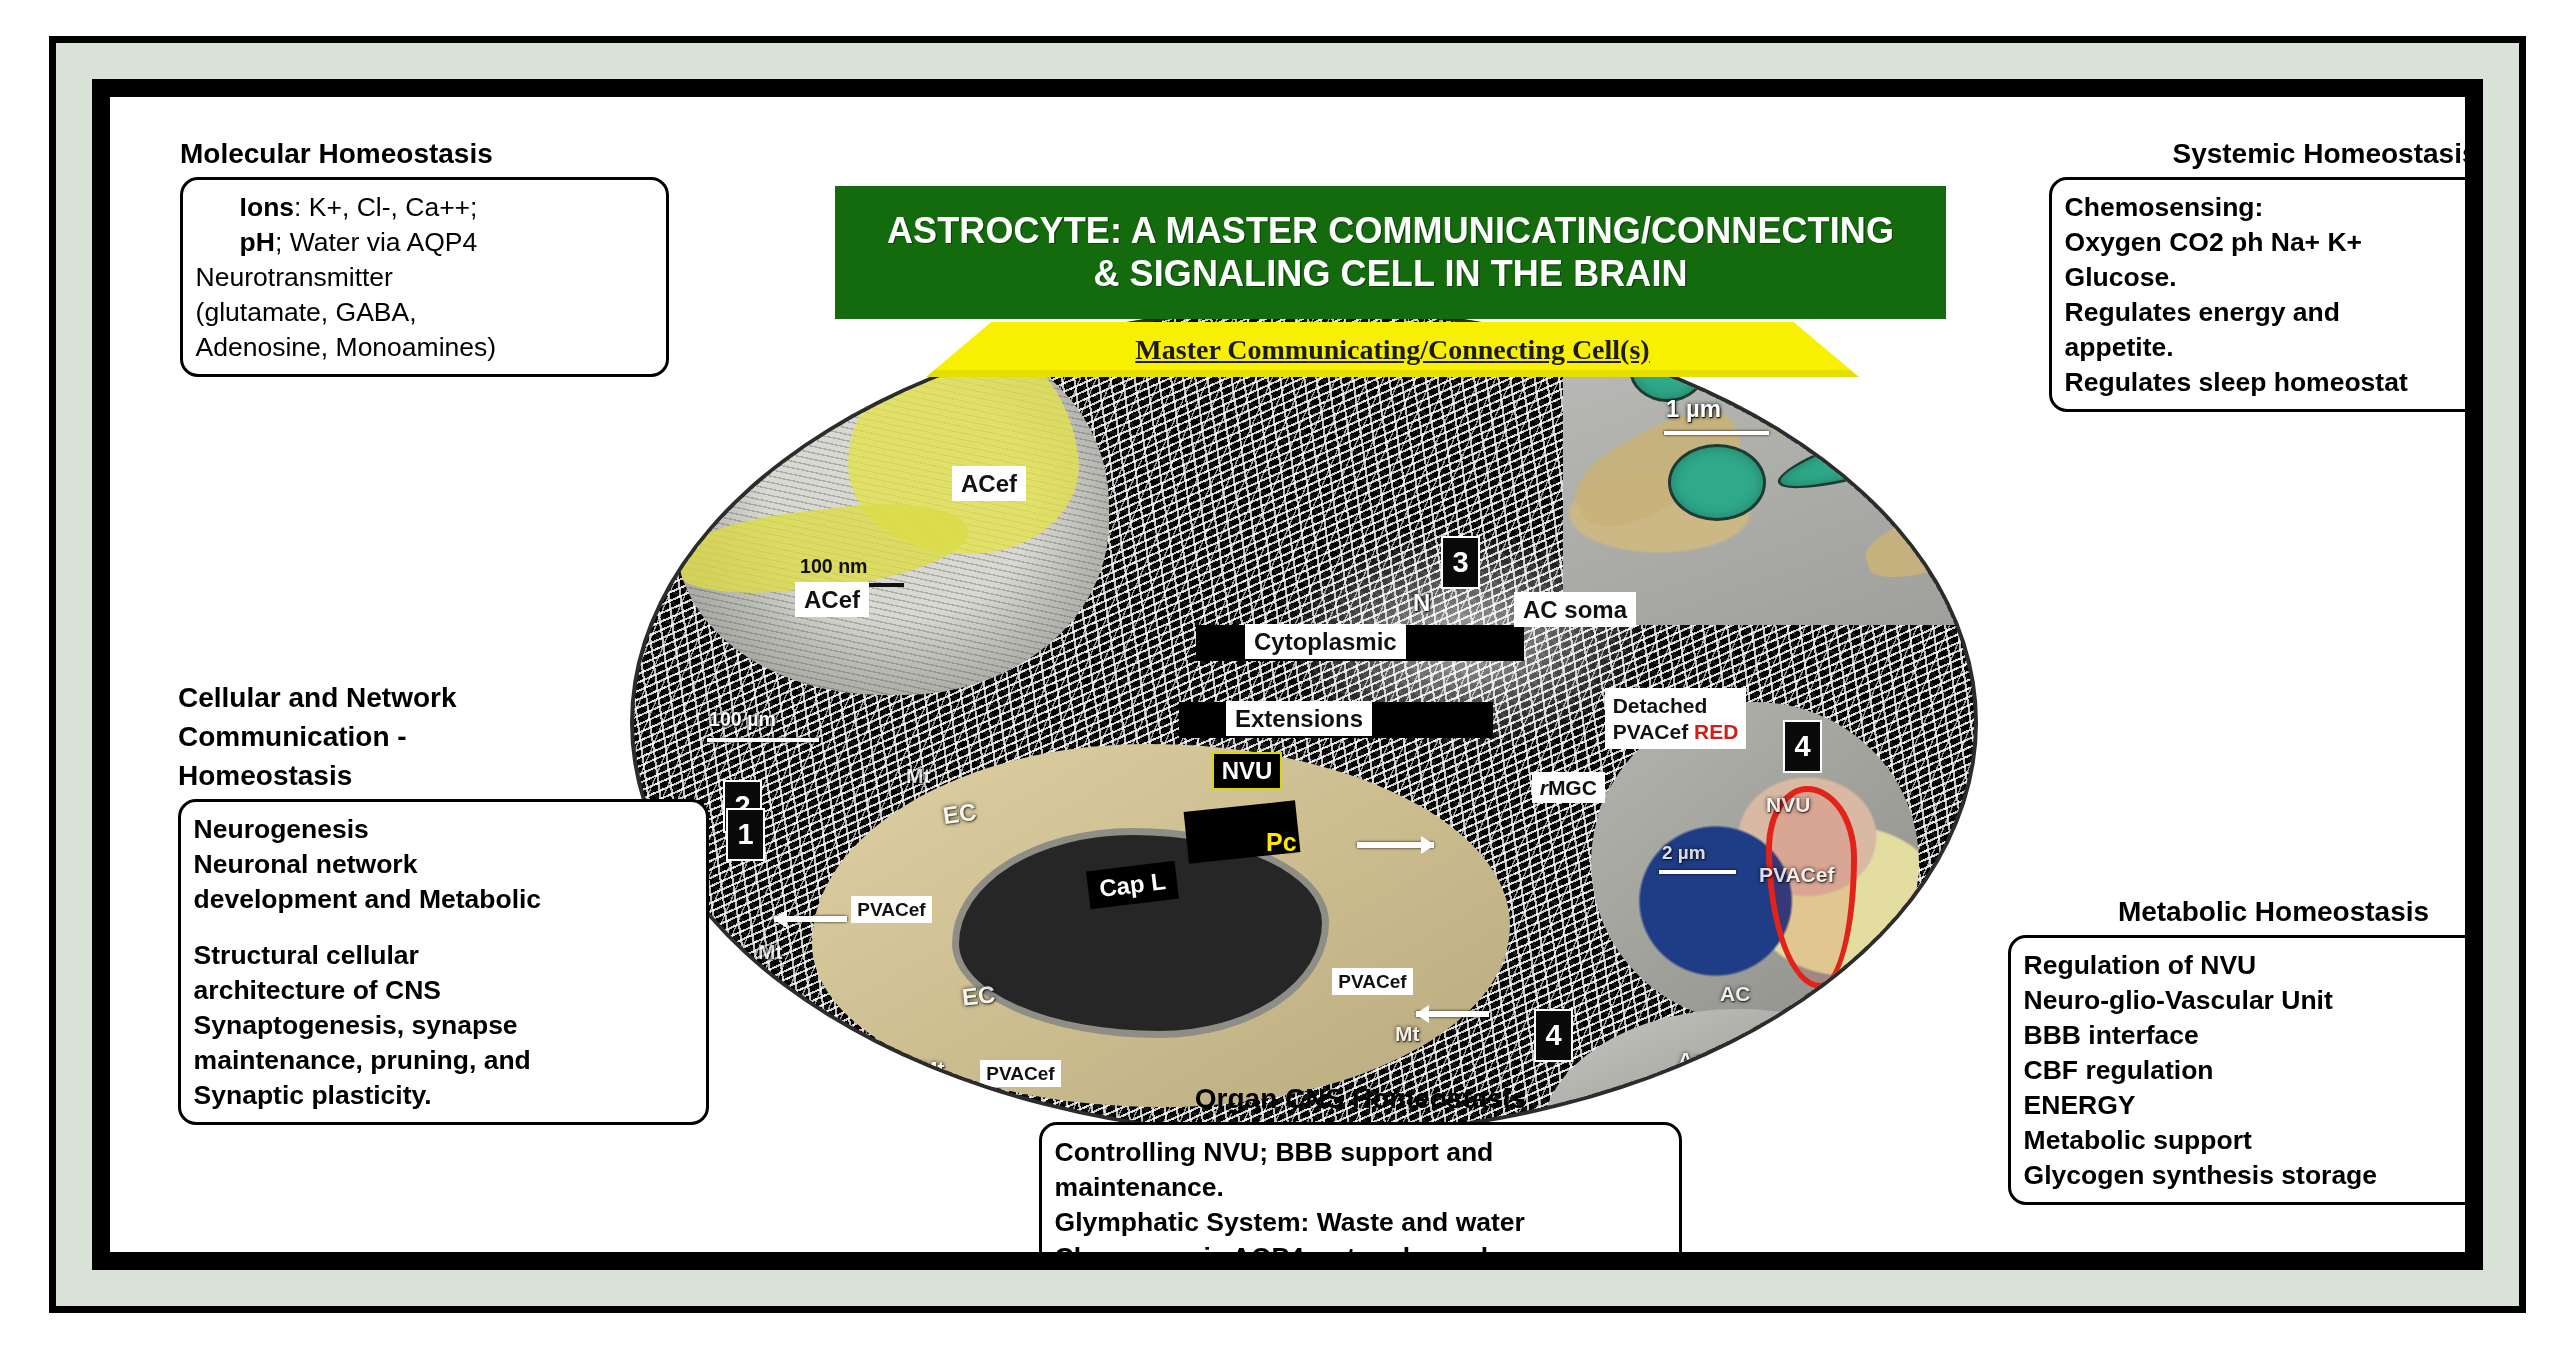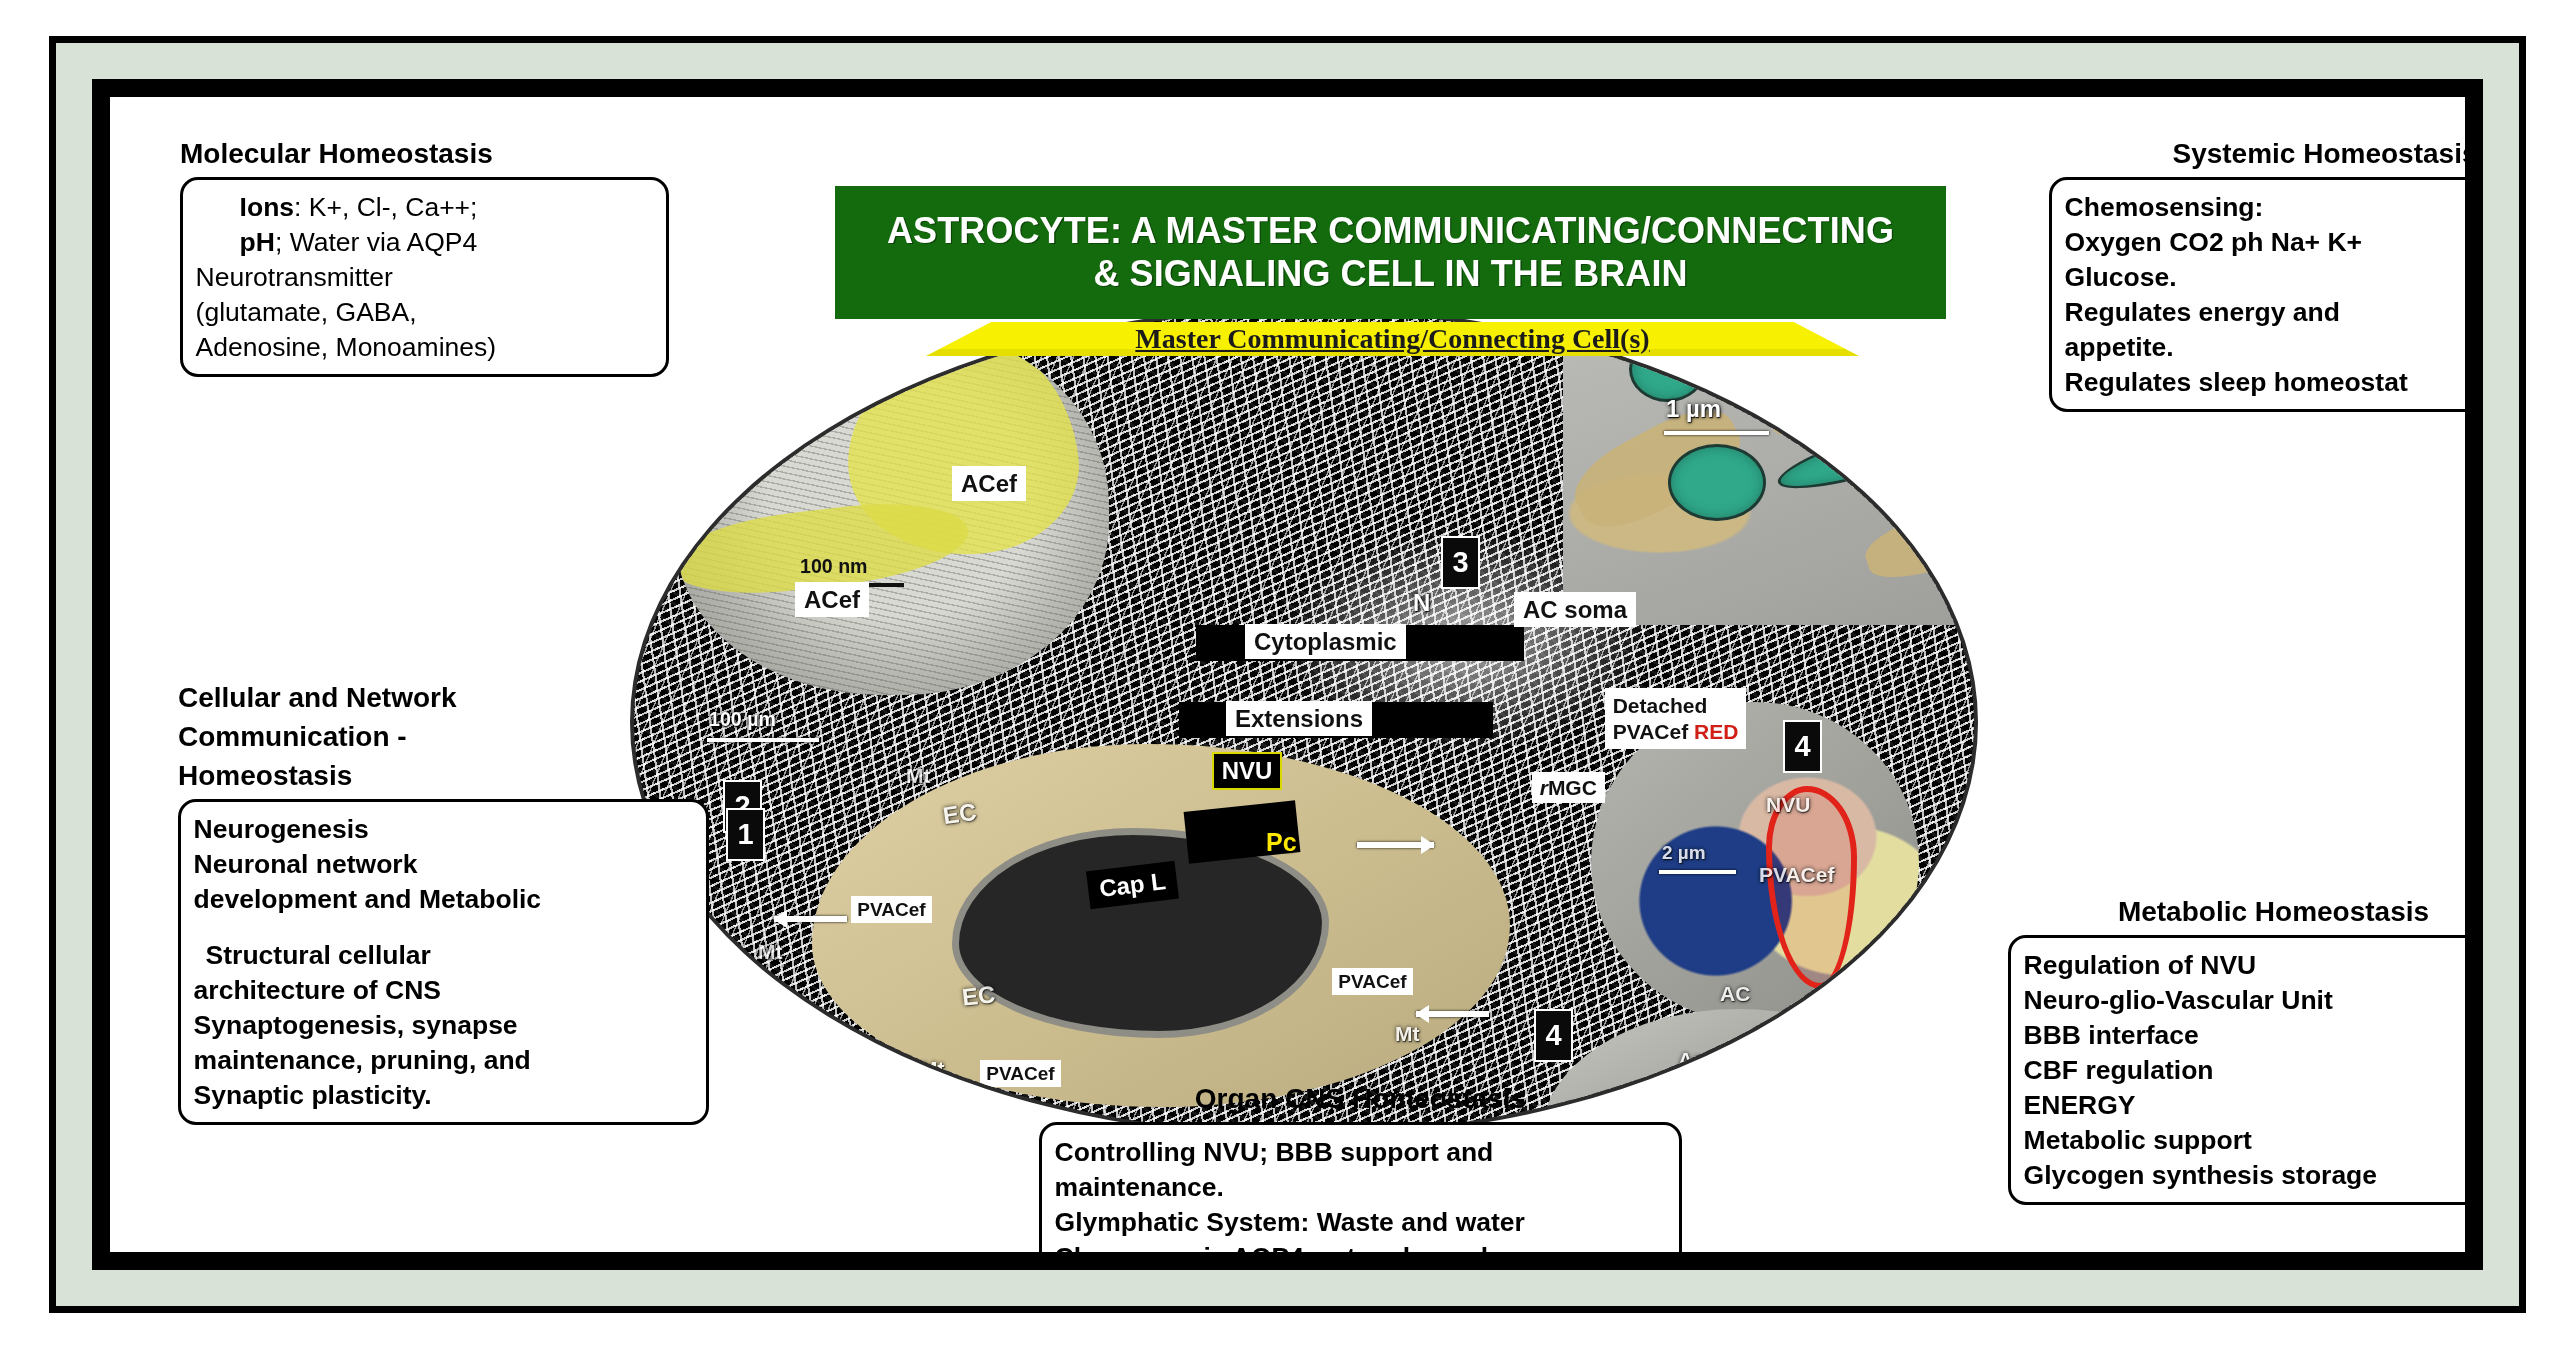--- a/index.html
+++ b/index.html
@@ -15,21 +15,21 @@
 
   
   #title-banner { position:absolute; left:725px; top:89px; width:1111px; height:133px;
     background:#146b0d; display:flex; flex-direction:column; align-items:center;
     justify-content:center; }
   #title-banner span { color:#fff; font-size:36px; font-weight:bold; letter-spacing:0.1px;
     line-height:1.18; text-align:center; display:block; white-space:nowrap;
     text-shadow:1.4px 1.4px 0 rgba(0,0,0,.35); }
 
   
-  #ribbon { position:absolute; left:816px; top:225px; width:933px; height:34px;
+  #ribbon { position:absolute; left:816px; top:225px; width:933px; height:55px;
     background:#f7f000; display:flex; align-items:center; justify-content:center;
     clip-path: polygon(7% 0, 93% 0, 100% 100%, 0% 100%);
     box-shadow: inset 0 -7px 0 rgba(0,0,0,.07); }
   #ribbon span { font-family:"Liberation Serif", serif; font-weight:bold; font-size:28px;
     color:#1b1b1b; text-decoration:underline; white-space:nowrap; }
 
   
   #montage { position:absolute; left:520px; top:210px; width:1348px; height:831px;
     border-radius:50%; overflow:hidden; border:4.9px solid #2c2c2c;
     background:
@@ -133,21 +133,21 @@
     border-left:none; border-right:14px solid #fff; }
 
   
   .section { position:absolute; }
   .section h3 { font-size:28px; font-weight:bold; color:#000; margin-bottom:7px;
     white-space:nowrap; }
   .section h3.ctr { text-align:center; }
   .rbox { border:3.5px solid #000; border-radius:18px; background:#fff; padding:9.8px 12.6px; }
   .rbox p { font-size:26.5px; line-height:1.32; color:#000; }
   .rbox p b { font-weight:bold;margin-left:44px; }
-  .rbox p.gap { margin-top:21px;margin-left:12px; }
+  .rbox p.gap { margin-top:21px; }
   .bold p { font-weight:bold; }
 
   #sec-molecular { left:70px; top:41px; width:489px; z-index:6; }
   #sec-systemic  { left:1898px; top:41px; width:552px; z-index:6;margin-left:41px; }
   #sec-cellular  { left:68px;  top:585px; width:531px; z-index:6; }
   #sec-organ     { left:929px; top:986px; width:643px; z-index:6; }
   #sec-metabolic { left:1898px; top:799px; width:531px; z-index:6; }
 </style>
 </head>
 <body>

